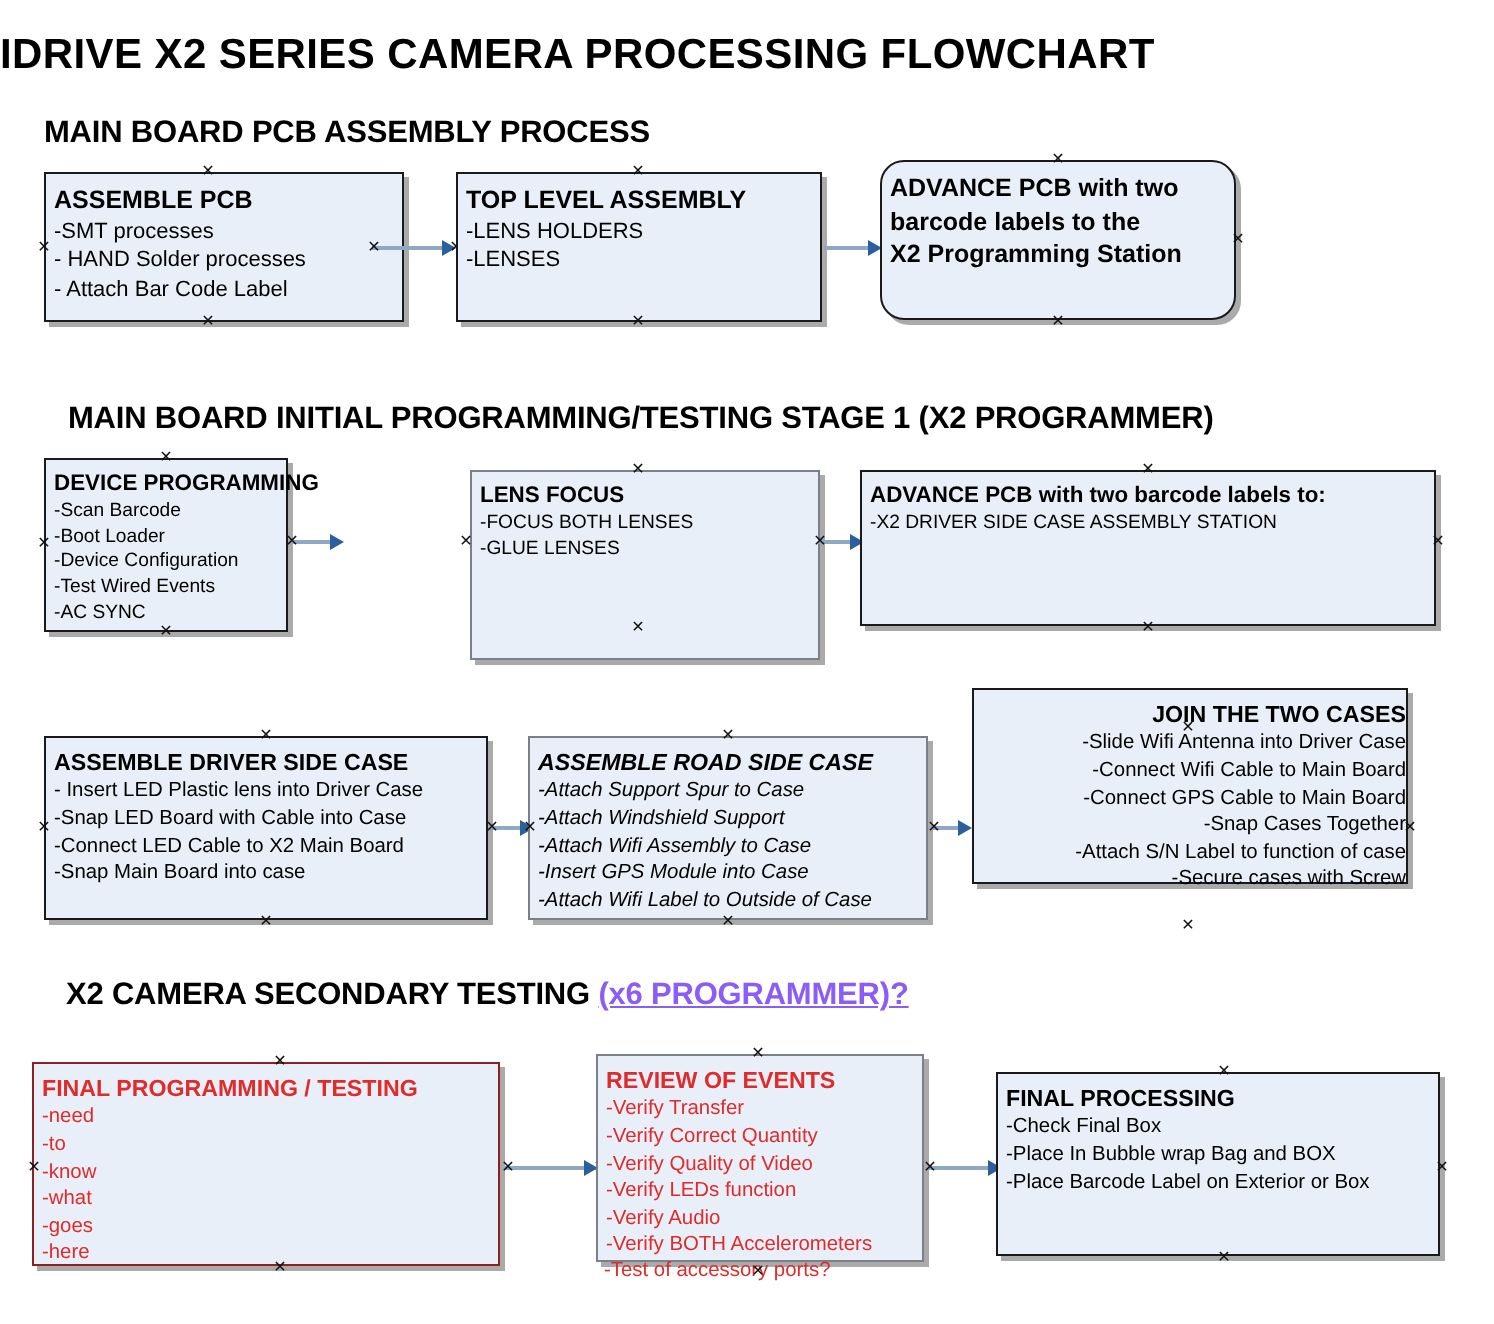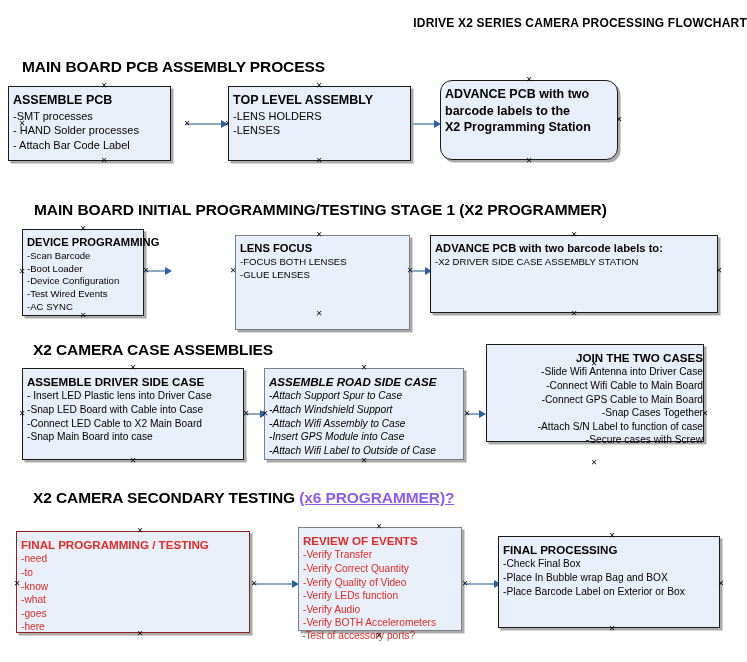--- a/index.html
+++ b/index.html
@@ -19,22 +19,22 @@
     position: absolute;
     left: 0; top: 0;
     width: 747px;
     height: 662px;
   }
   
   .doc-title {
     position: absolute;
     left: 0; top: 16px;
     width: 747px;
-    text-align: right;
-    font-size: 12px;
+    text-align: left;
+    font-size: 21px;
     font-weight: bold;
     letter-spacing: 0.2px;
   }
   .section-title {
     position: absolute;
     font-size: 15.5px;
     font-weight: bold;
     white-space: nowrap;
     letter-spacing: -0.1px;
   }
@@ -113,21 +113,21 @@
 <body>
 
 <div id="canvas">
 
   <div class="doc-title">IDRIVE X2  SERIES CAMERA PROCESSING FLOWCHART</div>
 
   <div class="section-title" style="left:22px; top:58px;">
     <span>MAIN BOARD PCB ASSEMBLY PROCESS</span>
   </div>
 
-  <div class="node sz-a" style="left:8px; top:86px; width:163px; height:75px;">
+  <div class="node sz-a" style="left:22px; top:86px; width:180px; height:75px;">
     <div class="body">
       <span class="title">ASSEMBLE PCB</span>
       <span class="line">-SMT processes</span>
       <span class="line">- HAND Solder processes</span>
       <span class="line">- Attach Bar Code Label</span>
     </div>
   </div>
   <span class="anchor" style="left:100px; top:82px;">✕</span>
   <span class="anchor" style="left:100px; top:157px;">✕</span>
   <span class="anchor" style="left:18px; top:120px;">✕</span>
@@ -201,23 +201,20 @@
   <div class="node sz-b" style="left:430px; top:235px; width:288px; height:78px;">
     <div class="body">
       <span class="title">ADVANCE PCB with two barcode labels to:</span>
       <span class="line">-X2 DRIVER  SIDE  CASE  ASSEMBLY STATION</span>
     </div>
   </div>
   <span class="anchor" style="left:570px; top:231px;">✕</span>
   <span class="anchor" style="left:570px; top:310px;">✕</span>
   <span class="anchor" style="left:715px; top:267px;">✕</span>
 
-  <div class="section-title" style="left:33px; top:341px;">
-    <span>X2 CAMERA CASE ASSEMBLIES</span>
-  </div>
 
   <div class="node sz-c" style="left:22px; top:368px; width:222px; height:92px;">
     <div class="body">
       <span class="title">ASSEMBLE DRIVER SIDE CASE</span>
       <span class="line">- Insert LED Plastic lens into Driver Case</span>
       <span class="line">-Snap LED Board with Cable into Case</span>
       <span class="line">-Connect LED Cable to X2 Main Board</span>
       <span class="line">-Snap Main Board into case</span>
     </div>
   </div>

